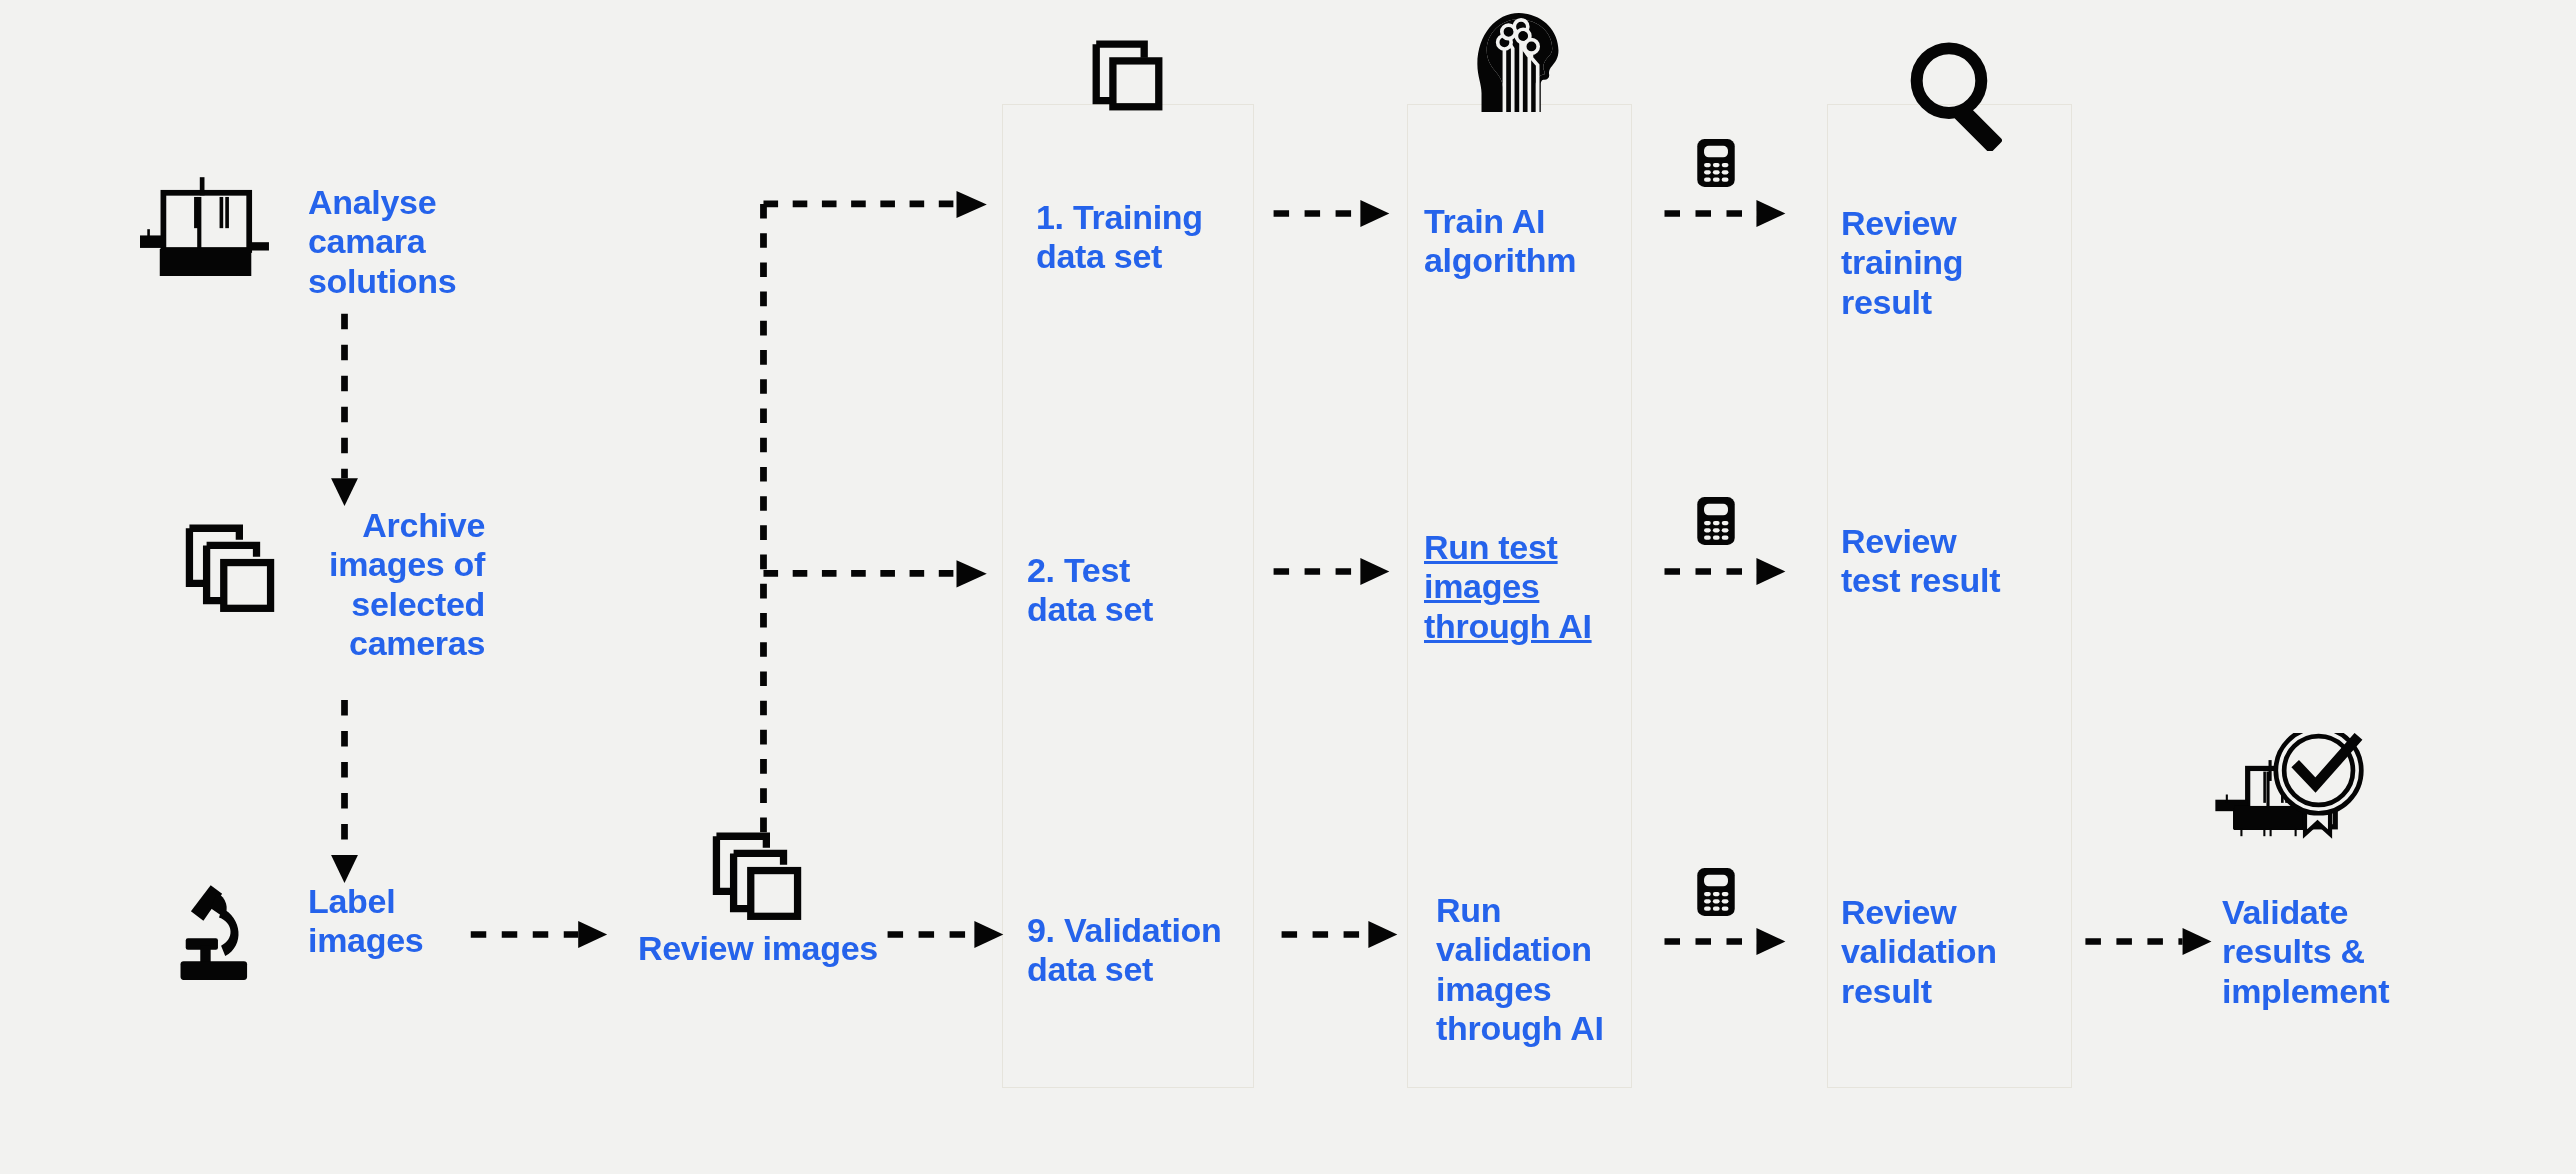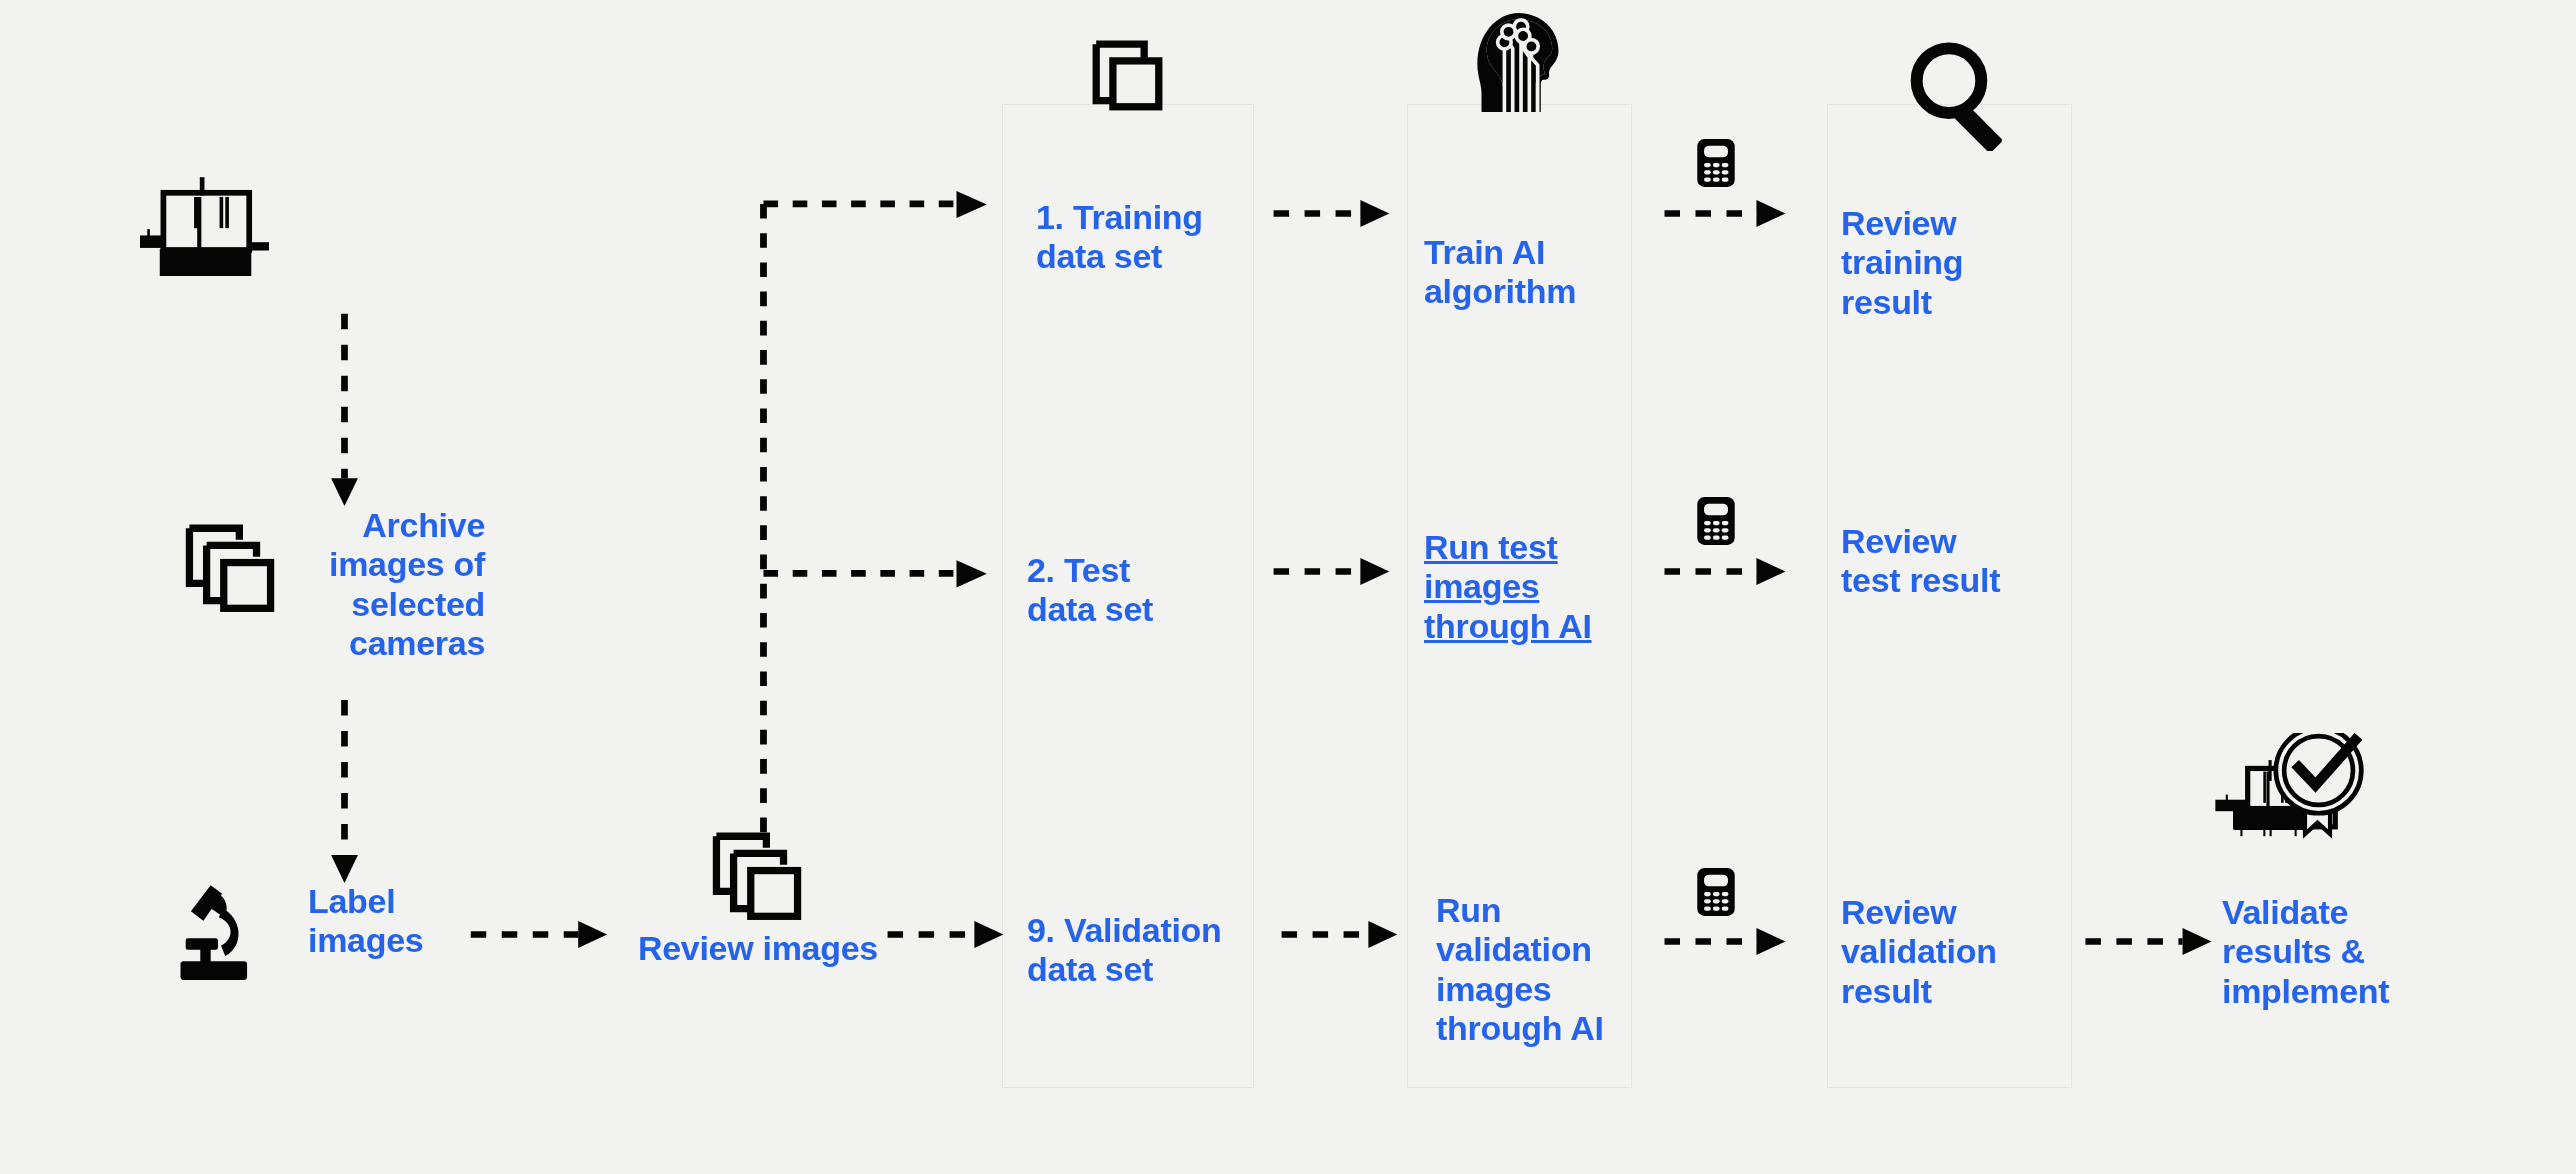--- a/index.html
+++ b/index.html
@@ -52,20 +52,23 @@
       <rect x="0" y="122" width="50" height="24" fill="#050505"></rect>
       <rect x="14" y="110" width="5" height="16" fill="#050505"></rect>
       <rect x="208" y="135" width="40" height="16" fill="#050505"></rect>
       <rect x="38" y="148" width="176" height="62" fill="#050505"></rect>
       <rect x="58" y="196" width="5" height="22" fill="#050505"></rect>
       <rect x="104" y="196" width="5" height="22" fill="#050505"></rect>
       <rect x="115" y="196" width="5" height="22" fill="#050505"></rect>
       <rect x="186" y="196" width="5" height="22" fill="#050505"></rect>
     </svg>
   </div>
+  <div class="abs label" style="left:308px; top:183px; width:172px;">Analyse
+camara
+solutions</div>
 
   <div class="abs arrow-v" style="left:329px; top:313px; width:31px; height:198px;">
     <svg width="31" height="198" viewBox="0 0 60 380">
       <line x1="30" y1="0" x2="30" y2="318" stroke="#050505" stroke-width="13" stroke-dasharray="30 30"></line>
       <polygon points="4,318 56,318 30,372" fill="#050505"></polygon>
     </svg>
   </div>
 
   <div class="abs icon" style="left:183px; top:522px; width:94px; height:91px;">
     <svg width="94" height="91" viewBox="0 0 180 175" fill="none">
@@ -183,21 +186,21 @@
       </g>
       <g fill="#050505" stroke="#f2f2f0" stroke-width="7">
         <circle cx="60" cy="62" r="13"></circle>
         <circle cx="68" cy="42" r="13"></circle>
         <circle cx="92" cy="32" r="13"></circle>
         <circle cx="96" cy="50" r="13"></circle>
         <circle cx="112" cy="70" r="13"></circle>
       </g>
     </svg>
   </div>
-  <div class="abs label" style="left:1424px; top:202px; width:209px;margin-top:31px;">Train AI
+  <div class="abs label" style="left:1424px; top:202px; width:209px;">Train AI
 algorithm</div>
   <div class="abs label" style="left:1424px; top:528px; width:209px;text-decoration:underline;">Run test
 images
 through AI</div>
   <div class="abs label" style="left:1424px; top:891px; width:209px;margin-left:12px;">Run
 validation
 images
 through AI</div>
 
   <div class="abs icon" style="left:1695px; top:137px; width:42px; height:52px;">

